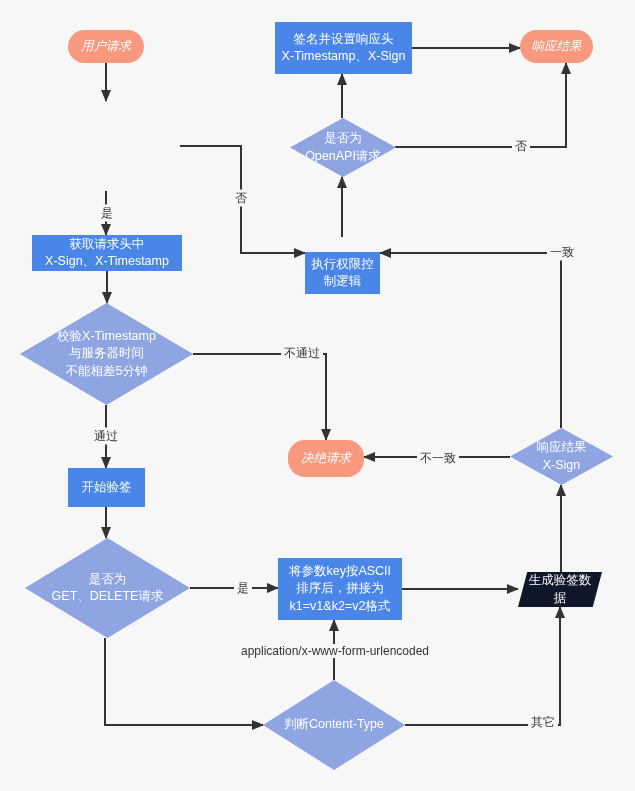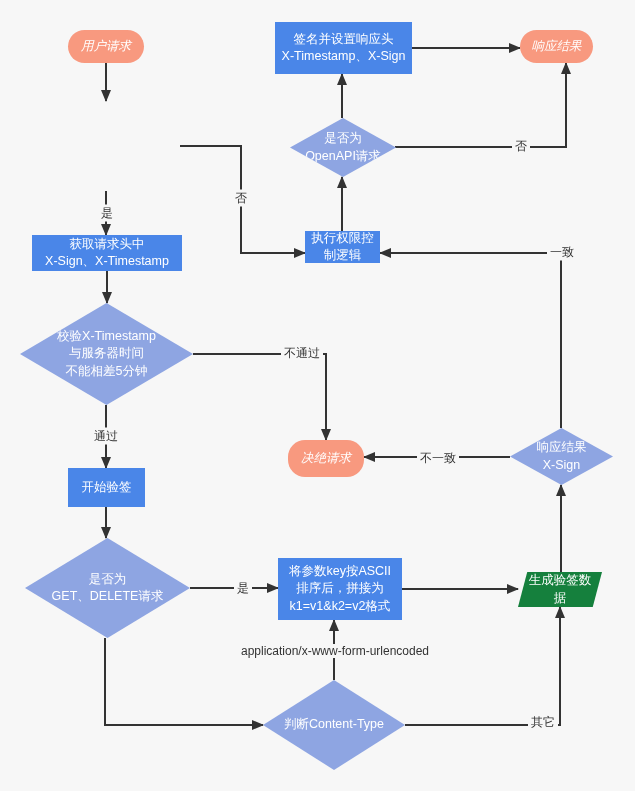--- a/index.html
+++ b/index.html
@@ -13,21 +13,21 @@
     position:absolute; z-index:2;
     display:flex; align-items:center; justify-content:center;
     text-align:center; color:#ffffff;
     font-size:12.5px; line-height:1.38;
     box-sizing:border-box;
   }
   .node-label { white-space:pre-line; }
   .process  { background:#4a86e8; }
   .terminal { background:#f8997f; border-radius:17px;font-style:italic; }
   .decision { background:#8ea5e2; clip-path:polygon(50% 0,100% 50%,50% 100%,0 50%); }
-  .io       { background:#15803d; clip-path:polygon(11% 0,100% 0,89% 100%,0 100%);text-align:center; }
+  .io       { background:#0f172a; clip-path:polygon(11% 0,100% 0,89% 100%,0 100%);text-align:center; }
   .edge-label {
     position:absolute; z-index:3;
     transform:translate(-50%,-50%);
     background:#f7f7f7; color:#333333;
     font-size:12px; padding:0 3px; white-space:nowrap;
   }
 </style>
 </head>
 <body>
 
@@ -79,21 +79,21 @@
   <div class="node decision" style="left:290px;top:118px;width:106px;height:59px">
     <span class="node-label">是否为
 OpenAPI请求</span>
   </div>
 
   <div class="node process" style="left:32px;top:235px;width:150px;height:36px">
     <span class="node-label">获取请求头中
 X-Sign、X-Timestamp</span>
   </div>
 
-  <div class="node process" style="left:305px;top:231px;width:75px;height:32px">
+  <div class="node process" style="left:305px;top:252px;width:75px;height:42px">
     <span class="node-label">执行权限控
 制逻辑</span>
   </div>
 
   <div class="node decision" style="left:20px;top:303px;width:173px;height:102px">
     <span class="node-label">校验X-Timestamp
 与服务器时间
 不能相差5分钟</span>
   </div>
 

